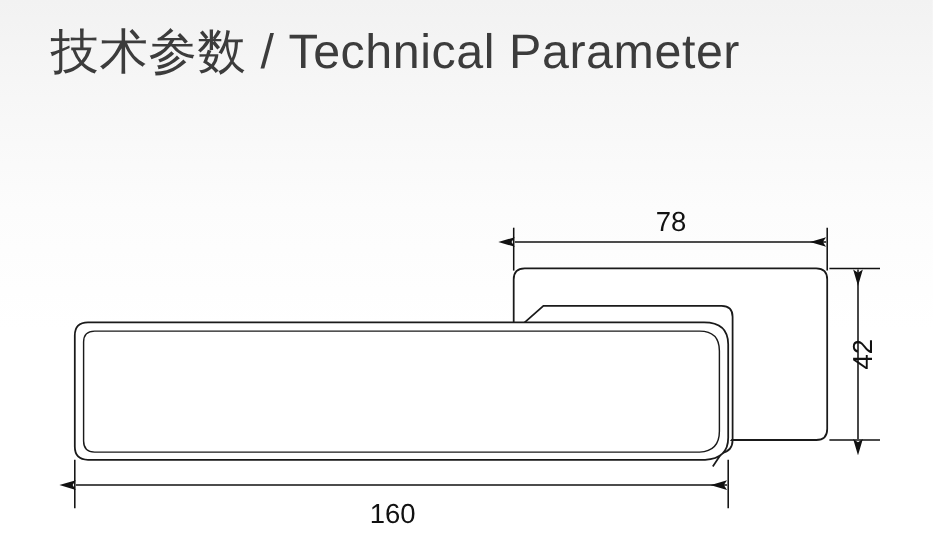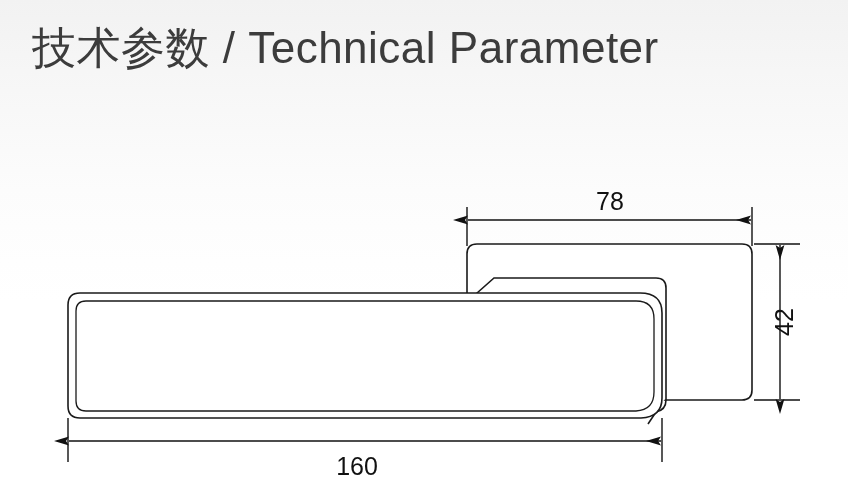--- a/index.html
+++ b/index.html
@@ -15,21 +15,21 @@
   }
   #page {
     position: relative;
     width: 848px;
     height: 500px;
     background: linear-gradient(to bottom, #f2f2f2 0%, #f7f7f7 18%, #fcfcfc 38%, #ffffff 60%, #ffffff 100%);
     overflow: hidden;
   }
   #page-title {
     position: absolute;
-    left: 32px;
+    left: 46px;
     top: 20px;
     font-size: 44px;
     line-height: 1.25;
     font-weight: 400;
     color: #3c3c3c;
     letter-spacing: 0.5px;
     white-space: nowrap;
   }
   #drawing-svg {
     position: absolute;

